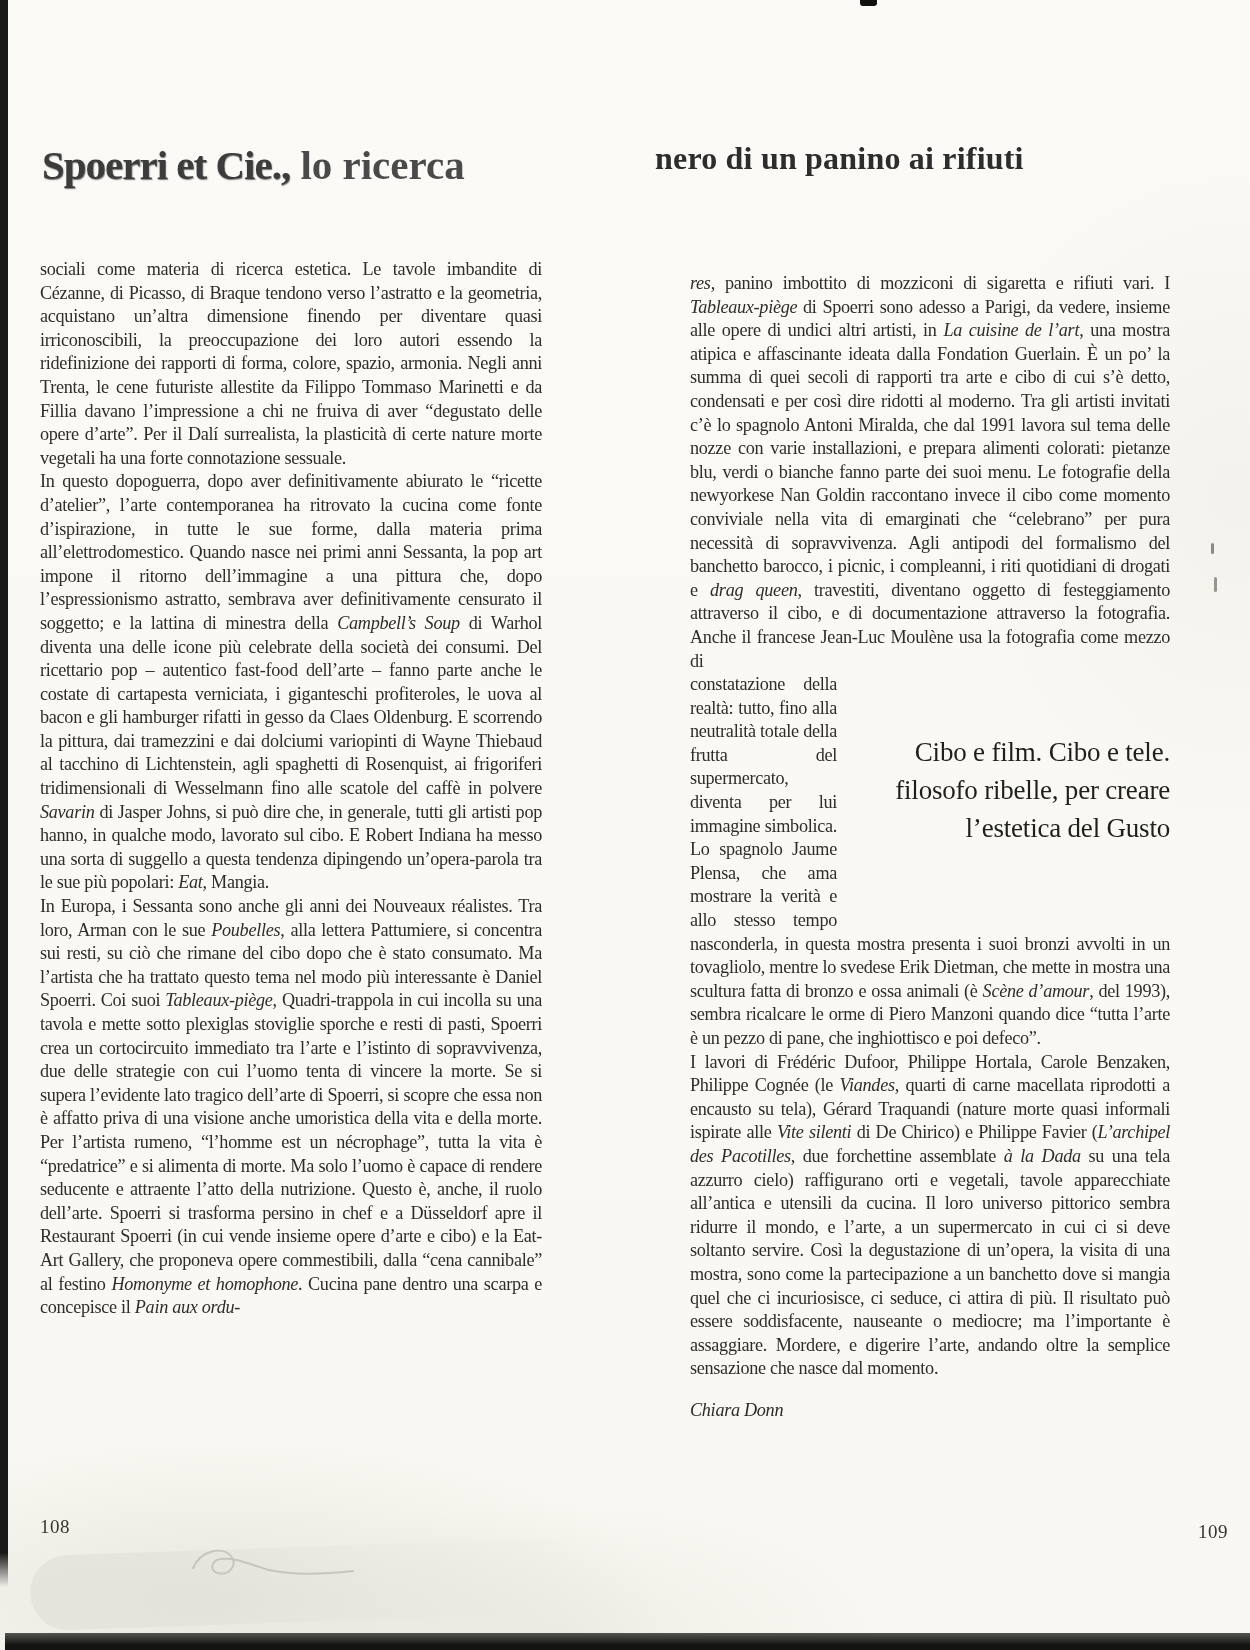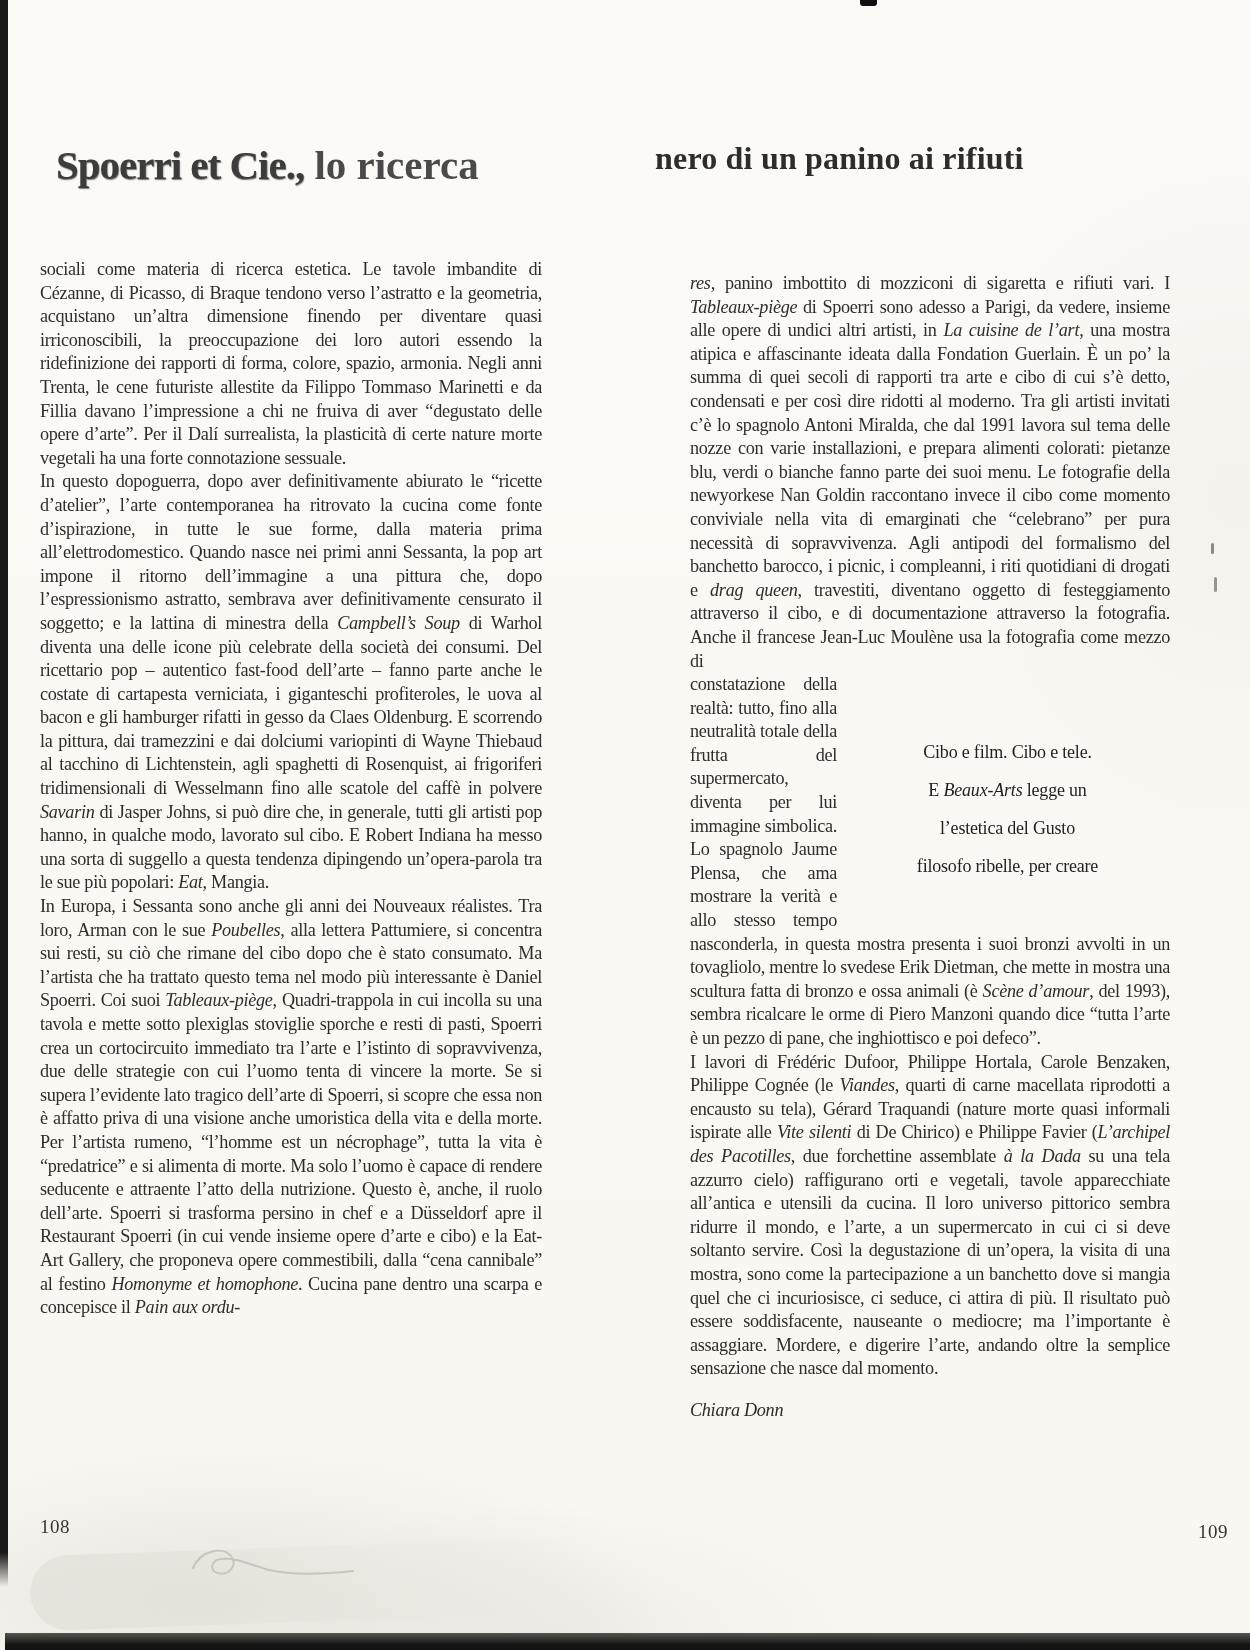--- a/index.html
+++ b/index.html
@@ -28,21 +28,20 @@
   .scribble{position:absolute;left:185px;top:1538px;}
 
   
   .headline-left{
     position:absolute;left:42px;top:116px;
     font-size:41px;line-height:1.1;color:#4a4a4a;white-space:nowrap;
   }
   .headline-left .hl-bold{
     font-weight:700;color:#3c3c3c;letter-spacing:-1px;
     text-shadow:0.6px 0.6px 1.2px rgba(70,70,70,0.75);
-    margin-left:14px;
   }
   .headline-right{
     position:absolute;left:655px;top:120px;
     font-size:32px;line-height:1.1;color:#2d2d2d;letter-spacing:0.2px;white-space:nowrap;
   }
 
   
   .column{
     position:absolute;
     font-size:18.2px;line-height:23.6px;
@@ -58,25 +57,25 @@
   
   .pull-quote-float{
     float:right;
     width:325px;height:238px;
     margin-left:8px;
     padding-top:60px;
     box-sizing:border-box;
   }
   .pull-quote-line{
     display:block;
-    font-size:18px;line-height:38px;
+    font-size:27px;line-height:38px;
     letter-spacing:-0.2px;
     color:#1f1f1f;
     white-space:nowrap;
-    text-align:center;
+    text-align:right;
   }
 
   .byline{
     font-style:italic;
     margin-top:18px;
     color:#2d2b27;
   }
 
   .pagenum{position:absolute;font-size:19px;letter-spacing:0.5px;color:#37352f;text-align:right;}
   .pagenum-left{left:40px;top:1516px;}
@@ -105,23 +104,22 @@
     <p><span>sociali come materia di ricerca estetica. Le tavole imbandite di Cézanne, di Picasso, di Braque tendono verso l’astratto e la geometria, acquistano un’altra dimensione finendo per diventare quasi irriconoscibili, la preoccupazione dei loro autori essendo la ridefinizione dei rapporti di forma, colore, spazio, armonia. Negli anni Trenta, le cene futuriste allestite da Filippo Tommaso Marinetti e da Fillia davano l’impressione a chi ne fruiva di aver “degustato delle opere d’arte”. Per il Dalí surrealista, la plasticità di certe nature morte vegetali ha una forte connotazione sessuale.</span></p>
     <p><span>In questo dopoguerra, dopo aver definitivamente abiurato le “ricette d’atelier”, l’arte contemporanea ha ritrovato la cucina come fonte d’ispirazione, in tutte le sue forme, dalla materia prima all’elettrodomestico. Quando nasce nei primi anni Sessanta, la pop art impone il ritorno dell’immagine a una pittura che, dopo l’espressionismo astratto, sembrava aver definitivamente censurato il soggetto; e la lattina di minestra della </span><em>Campbell’s Soup</em><span> di Warhol diventa una delle icone più celebrate della società dei consumi. Del ricettario pop – autentico fast-food dell’arte – fanno parte anche le costate di cartapesta verniciata, i giganteschi profiteroles, le uova al bacon e gli hamburger rifatti in gesso da Claes Oldenburg. E scorrendo la pittura, dai tramezzini e dai dolciumi variopinti di Wayne Thiebaud al tacchino di Lichtenstein, agli spaghetti di Rosenquist, ai frigoriferi tridimensionali di Wesselmann fino alle scatole del caffè in polvere </span><em>Savarin</em><span> di Jasper Johns, si può dire che, in generale, tutti gli artisti pop hanno, in qualche modo, lavorato sul cibo. E Robert Indiana ha messo una sorta di suggello a questa tendenza dipingendo un’opera-parola tra le sue più popolari: </span><em>Eat</em><span>, Mangia.</span></p>
     <p><span>In Europa, i Sessanta sono anche gli anni dei Nouveaux réalistes. Tra loro, Arman con le sue </span><em>Poubelles</em><span>, alla lettera Pattumiere, si concentra sui resti, su ciò che rimane del cibo dopo che è stato consumato. Ma l’artista che ha trattato questo tema nel modo più interessante è Daniel Spoerri. Coi suoi </span><em>Tableaux-piège</em><span>, Quadri-trappola in cui incolla su una tavola e mette sotto plexiglas stoviglie sporche e resti di pasti, Spoerri crea un cortocircuito immediato tra l’arte e l’istinto di sopravvivenza, due delle strategie con cui l’uomo tenta di vincere la morte. Se si supera l’evidente lato tragico dell’arte di Spoerri, si scopre che essa non è affatto priva di una visione anche umoristica della vita e della morte. Per l’artista rumeno, “l’homme est un nécrophage”, tutta la vita è “predatrice” e si alimenta di morte. Ma solo l’uomo è capace di rendere seducente e attraente l’atto della nutrizione. Questo è, anche, il ruolo dell’arte. Spoerri si trasforma persino in chef e a Düsseldorf apre il Restaurant Spoerri (in cui vende insieme opere d’arte e cibo) e la Eat-Art Gallery, che proponeva opere commestibili, dalla “cena cannibale” al festino </span><em>Homonyme et homophone</em><span>. Cucina pane dentro una scarpa e concepisce il </span><em>Pain aux ordu-</em></p>
   </div>
 
   <div class="column col-right">
     <p><em>res,</em><span> panino imbottito di mozziconi di sigaretta e rifiuti vari. I </span><em>Tableaux-piège</em><span> di Spoerri sono adesso a Parigi, da vedere, insieme alle opere di undici altri artisti, in </span><em>La cuisine de l’art</em><span>, una mostra atipica e affascinante ideata dalla Fondation Guerlain. È un po’ la summa di quei secoli di rapporti tra arte e cibo di cui s’è detto, condensati e per così dire ridotti al moderno. Tra gli artisti invitati c’è lo spagnolo Antoni Miralda, che dal 1991 lavora sul tema delle nozze con varie installazioni, e prepara alimenti colorati: pietanze blu, verdi o bianche fanno parte dei suoi menu. Le fotografie della newyorkese Nan Goldin raccontano invece il cibo come momento conviviale nella vita di emarginati che “celebrano” per pura necessità di sopravvivenza. Agli antipodi del formalismo del banchetto barocco, i picnic, i compleanni, i riti quotidiani di drogati e </span><em>drag queen</em><span>, travestiti, diventano oggetto di festeggiamento attraverso il cibo, e di documentazione attraverso la fotografia. Anche il francese Jean-Luc Moulène usa la fotografia come mezzo di</span></p>
     <p>
       <span class="pull-quote-float">
         <span class="pull-quote-line"><span>Cibo e film. Cibo e tele.</span></span>
-        <span class="pull-quote-line"><span>E </span><em>Beaux-Arts</em><span> legge un</span></span>
+        <span class="pull-quote-line"><span>filosofo ribelle, per creare</span></span>
         <span class="pull-quote-line"><span>l’estetica del Gusto</span></span>
-        <span class="pull-quote-line"><span>filosofo ribelle, per creare</span></span>
       </span>
       <span><span>constatazione della realtà: tutto, fino alla neutralità totale della frutta del supermercato, diventa per lui immagine simbolica. Lo spagnolo Jaume Plensa, che ama mostrare la verità e allo stesso tempo nasconderla, in questa mostra presenta i suoi bronzi avvolti in un tovagliolo, mentre lo svedese Erik Dietman, che mette in mostra una scultura fatta di bronzo e ossa animali (è </span><em>Scène d’amour</em><span>, del 1993), sembra ricalcare le orme di Piero Manzoni quando dice “tutta l’arte è un pezzo di pane, che inghiottisco e poi defeco”.</span></span>
     </p>
     <p><span>I lavori di Frédéric Dufoor, Philippe Hortala, Carole Benzaken, Philippe Cognée (le </span><em>Viandes</em><span>, quarti di carne macellata riprodotti a encausto su tela), Gérard Traquandi (nature morte quasi informali ispirate alle </span><em>Vite silenti</em><span> di De Chirico) e Philippe Favier (</span><em>L’archipel des Pacotilles</em><span>, due forchettine assemblate </span><em>à la Dada</em><span> su una tela azzurro cielo) raffigurano orti e vegetali, tavole apparecchiate all’antica e utensili da cucina. Il loro universo pittorico sembra ridurre il mondo, e l’arte, a un supermercato in cui ci si deve soltanto servire. Così la degustazione di un’opera, la visita di una mostra, sono come la partecipazione a un banchetto dove si mangia quel che ci incuriosisce, ci seduce, ci attira di più. Il risultato può essere soddisfacente, nauseante o mediocre; ma l’importante è assaggiare. Mordere, e digerire l’arte, andando oltre la semplice sensazione che nasce dal momento.</span></p>
     <div class="byline">Chiara Donn</div>
   </div>
 
   <div class="pagenum pagenum-left">108</div>
   <div class="pagenum pagenum-right">109</div>
 

